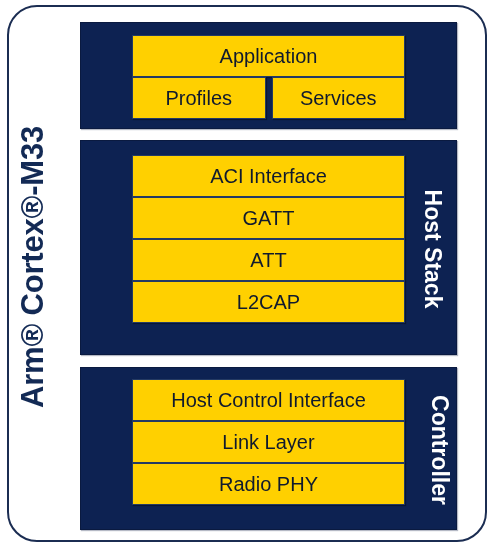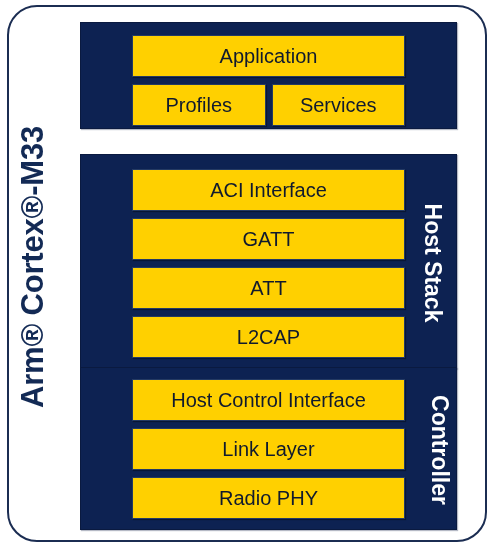--- a/index.html
+++ b/index.html
@@ -56,37 +56,36 @@
   .panel {
     position: absolute;
     left: 71px;
     width: 377px;
     box-sizing: border-box;
     background: #0d2252;
     border: 1px solid #0a1a40;
     box-shadow: 1px 1px 1px rgba(120,128,150,0.55);
   }
   .panel-application { top: 15px;  height: 107px; }
-  .panel-hoststack   { top: 147px; height: 215px; }
+  .panel-hoststack   { top: 133px; height: 215px; }
   .panel-controller  { top: 360px; height: 163px; }
 
   
   .bars {
     position: absolute;
     left: 51px;
     top: 12px;
     width: 273px;
   }
   .panel-hoststack .bars  { top: 14px; }
   .panel-controller .bars { top: 11px; border-radius: 22px; }
 
   .bar-row {
     display: flex;
     gap: 6px;
-    margin-bottom: 7px;
   }
   .bar-row:last-child { margin-bottom: 16px; }
 
   .bar {
     flex: 1 1 0;
     height: 42px;
     box-sizing: border-box;
     background: #ffd000;
     border: 1px solid #243a63;
     display: flex;

